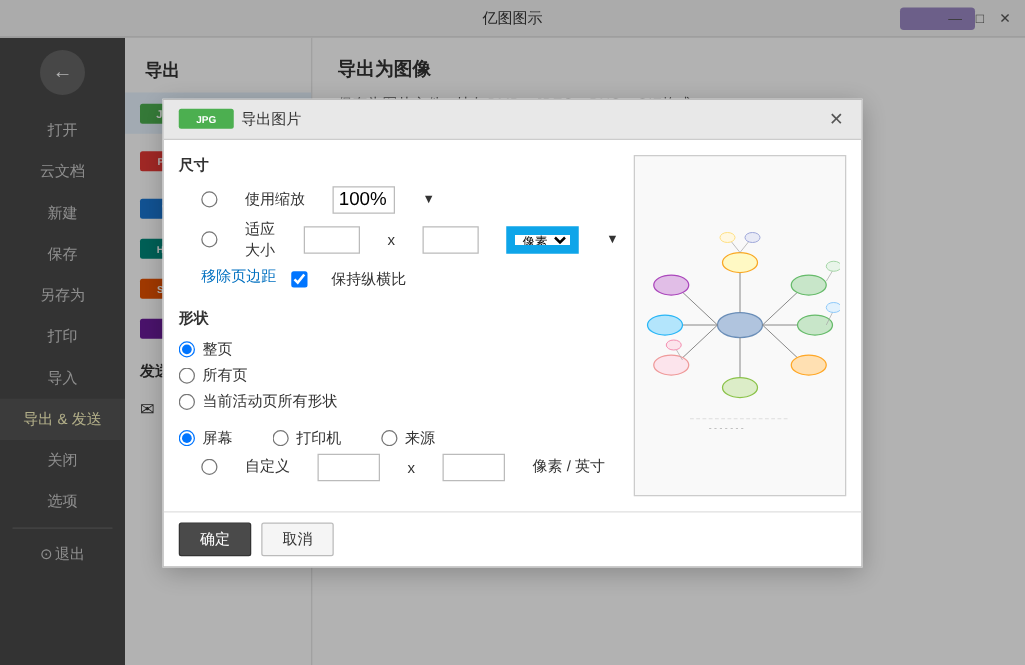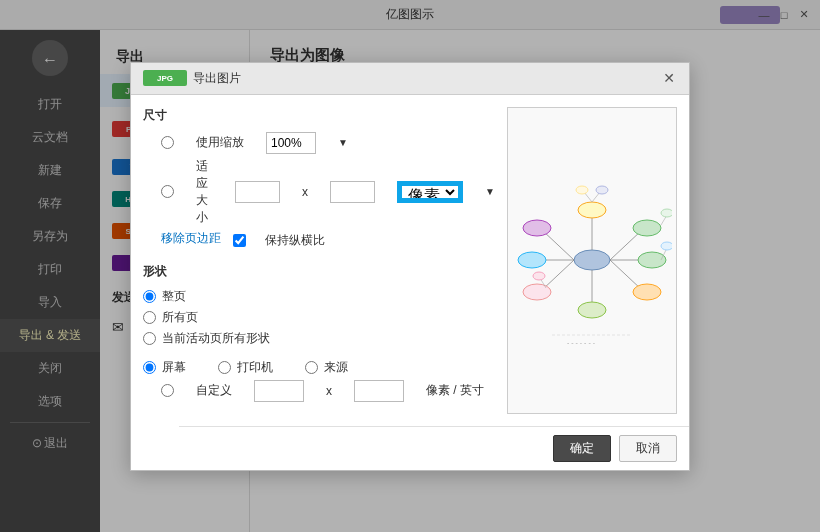--- a/index.html
+++ b/index.html
@@ -220,26 +220,26 @@
       margin-bottom: 4px;
       font-size: 12px;
       color: #333;
       padding-left: 18px;
     }
     .text-input {
       width: 60px;
       height: 22px;
       border: 1px solid #bbb;
       padding: 0 4px;
-      font-size: 12px;
+      font-size: 15px;
     }
     .select-input {
       height: 22px;
-      border: 5px solid #0ea5e9;
-      font-size: 16px;
+      border: 7px solid #0ea5e9;
+      font-size: 10px;
       background: #fff;
       padding: 0 2px;
     }
     .checkbox-row {
       display: flex;
       align-items: center;
       gap: 19px;
       font-size: 12px;
       color: #333;
       margin-left: 4px;
@@ -262,25 +262,23 @@
     .ppi-input {
       width: 50px;
       height: 22px;
       border: 1px solid #bbb;
       padding: 0 4px;
       font-size: 12px;
     }
 
     .dialog-footer {
       display: flex;
-      justify-content: flex-end;
       padding: 8px 12px;
       gap: 8px;
       border-top: 1px solid #e0e0e0;
-      margin-left: 48px;
     }
     .btn {
       padding: 4px 16px;
       font-size: 12px;
       cursor: pointer;
       border: 1px solid #bbb;
       border-radius: 2px;
     }
     .btn-primary {
       background: #4a4a4a;

